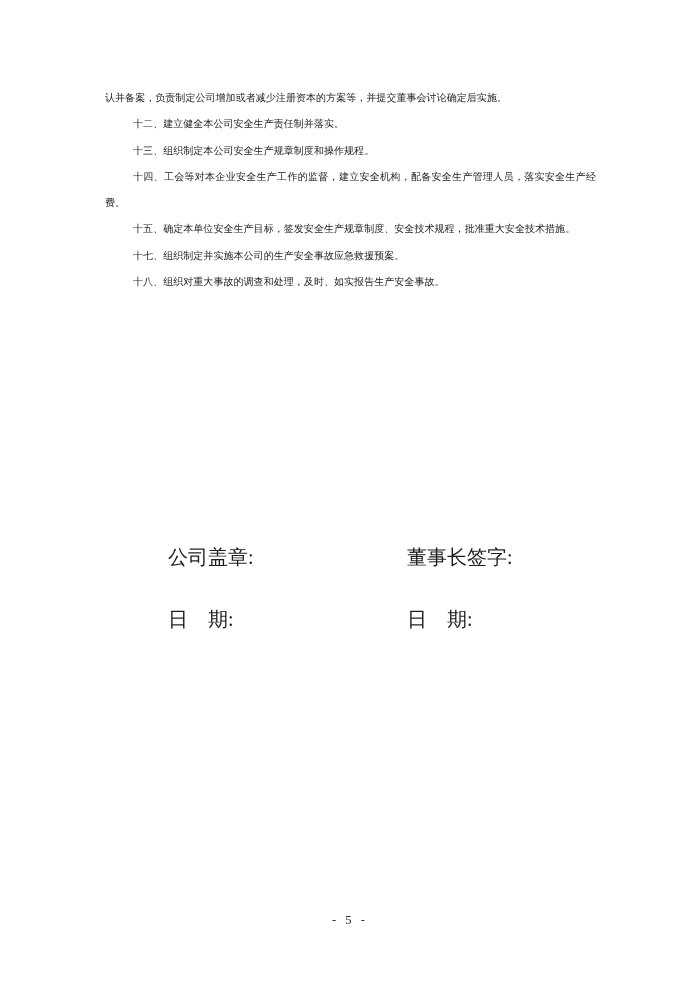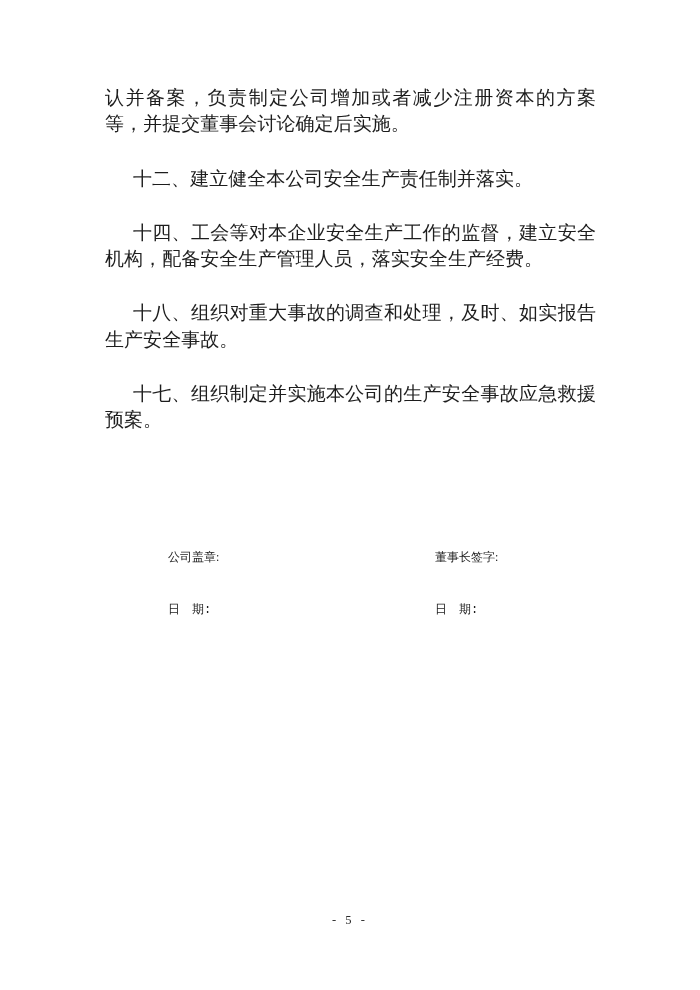--- a/index.html
+++ b/index.html
@@ -14,57 +14,55 @@
     background: #ffffff;
     overflow: hidden;
     font-family: "Liberation Serif", "DejaVu Serif", serif;
     color: #1d1d1d;
   }
   .doc-body {
     position: absolute;
     left: 105px;
     top: 85px;
     width: 491px;
-    font-size: 19px;
+    font-size: 10px;
     line-height: 26.3px;
     text-align: justify;
     letter-spacing: 0.05px;
   }
   .doc-body p {
     margin: 0;
     padding: 0;
   }
   .doc-body p.indent {
     text-indent: 28px;
-    margin-top: 28px;
   }
   .sig-block {
     position: absolute;
     left: 105px;
     top: 544px;
     width: 491px;
-    font-size: 12px;
+    font-size: 20px;
     line-height: 26px;
   }
   .sig-row {
     position: relative;
     height: 26px;
   }
   .sig-row + .sig-row {
-    margin-top: 27px;
-    font-family: Liberation Mono, monospace;
+    margin-top: 36px;
   }
   .sig-left {
     position: absolute;
     left: 63px;
     white-space: pre;
   }
   .sig-right {
     position: absolute;
-    left: 330px;
+    left: 302px;
     white-space: pre;
   }
   .page-footer {
     position: absolute;
     left: 0;
     top: 913px;
     width: 700px;
     text-align: center;
     font-size: 12.5px;
     letter-spacing: 3px;
@@ -72,23 +70,25 @@
   }
 </style>
 </head>
 <body>
 
 <div class="page">
 
   <div class="doc-body">
     <p class="para">认并备案，负责制定公司增加或者减少注册资本的方案等，并提交董事会讨论确定后实施。</p>
     <p class="para indent">十二、建立健全本公司安全生产责任制并落实。</p>
+    <p class="para indent">十三、组织制定本公司安全生产规章制度和操作规程。</p>
     <p class="para indent">十四、工会等对本企业安全生产工作的监督，建立安全机构，配备安全生产管理人员，落实安全生产经费。</p>
+    <p class="para indent">十五、确定本单位安全生产目标，签发安全生产规章制度、安全技术规程，批准重大安全技术措施。</p>
+    <p class="para indent">十七、组织制定并实施本公司的生产安全事故应急救援预案。</p>
     <p class="para indent">十八、组织对重大事故的调查和处理，及时、如实报告生产安全事故。</p>
-    <p class="para indent">十七、组织制定并实施本公司的生产安全事故应急救援预案。</p>
   </div>
 
   <div class="sig-block">
     <div class="sig-row">
       <span class="sig-left">公司盖章:</span>
       <span class="sig-right">董事长签字:</span>
     </div>
     <div class="sig-row">
       <span class="sig-left">日　期:</span>
       <span class="sig-right">日　期:</span>

